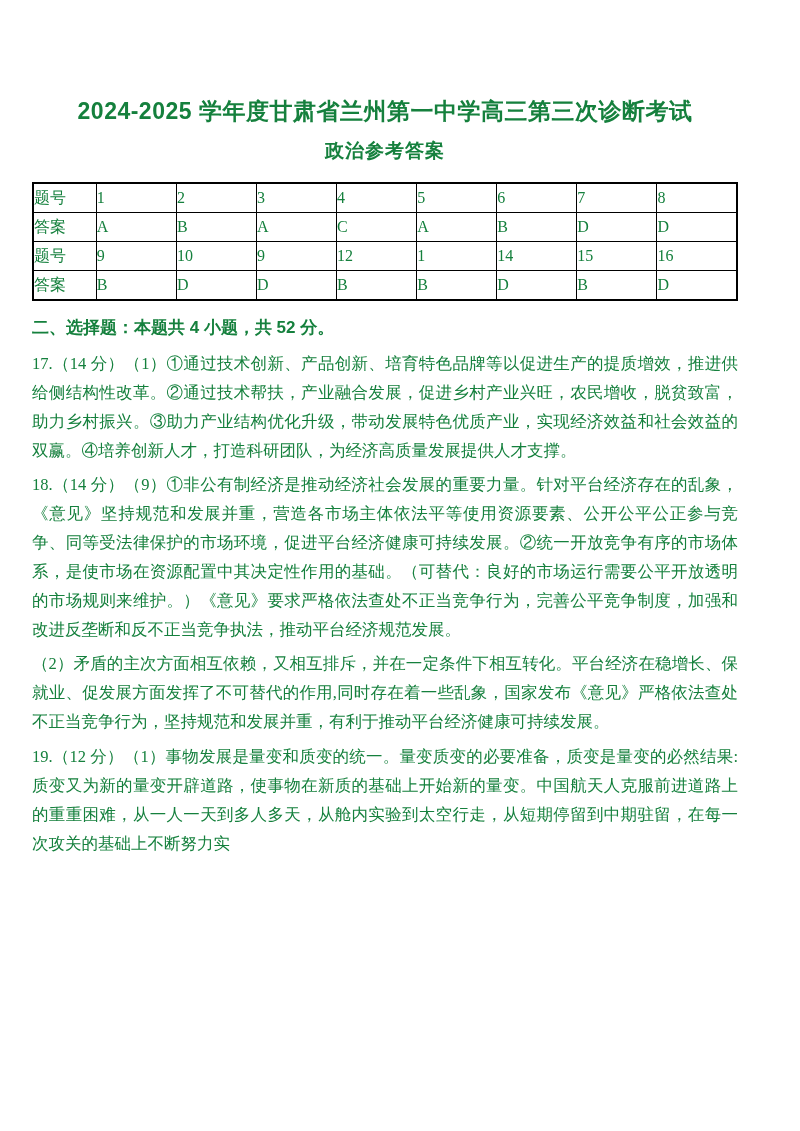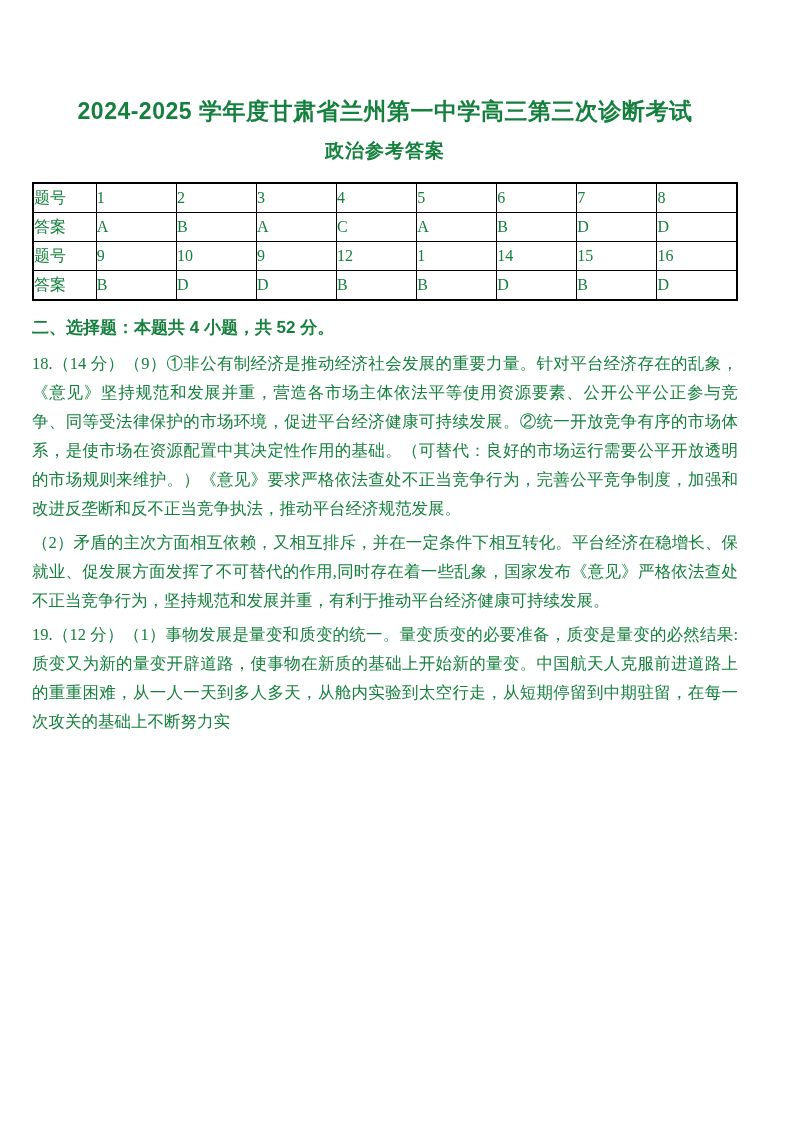--- a/index.html
+++ b/index.html
@@ -129,18 +129,19 @@
         <td>D</td>
         <td>B</td>
         <td>D</td>
       </tr>
     </tbody>
   </table>
 
   <div class="section-heading second">二、选择题：本题共 4 小题，共 52 分。</div>
 
   <div class="answers">
+    <p>17.（14 分）（1）①通过技术创新、产品创新、培育特色品牌等以促进生产的提质增效，推进供给侧结构性改革。②通过技术帮扶，产业融合发展，促进乡村产业兴旺，农民增收，脱贫致富，助力乡村振兴。③助力产业结构优化升级，带动发展特色优质产业，实现经济效益和社会效益的双赢。④培养创新人才，打造科研团队，为经济高质量发展提供人才支撑。</p>
     <p>18.（14 分）（9）①非公有制经济是推动经济社会发展的重要力量。针对平台经济存在的乱象，《意见》坚持规范和发展并重，营造各市场主体依法平等使用资源要素、公开公平公正参与竞争、同等受法律保护的市场环境，促进平台经济健康可持续发展。②统一开放竞争有序的市场体系，是使市场在资源配置中其决定性作用的基础。（可替代：良好的市场运行需要公平开放透明的市场规则来维护。）《意见》要求严格依法查处不正当竞争行为，完善公平竞争制度，加强和改进反垄断和反不正当竞争执法，推动平台经济规范发展。</p>
     <p>（2）矛盾的主次方面相互依赖，又相互排斥，并在一定条件下相互转化。平台经济在稳增长、保就业、促发展方面发挥了不可替代的作用,同时存在着一些乱象，国家发布《意见》严格依法查处不正当竞争行为，坚持规范和发展并重，有利于推动平台经济健康可持续发展。</p>
     <p>19.（12 分）（1）事物发展是量变和质变的统一。量变质变的必要准备，质变是量变的必然结果:质变又为新的量变开辟道路，使事物在新质的基础上开始新的量变。中国航天人克服前进道路上的重重困难，从一人一天到多人多天，从舱内实验到太空行走，从短期停留到中期驻留，在每一次攻关的基础上不断努力实</p>
   </div>
 
 </div>
 
 </body></html>

